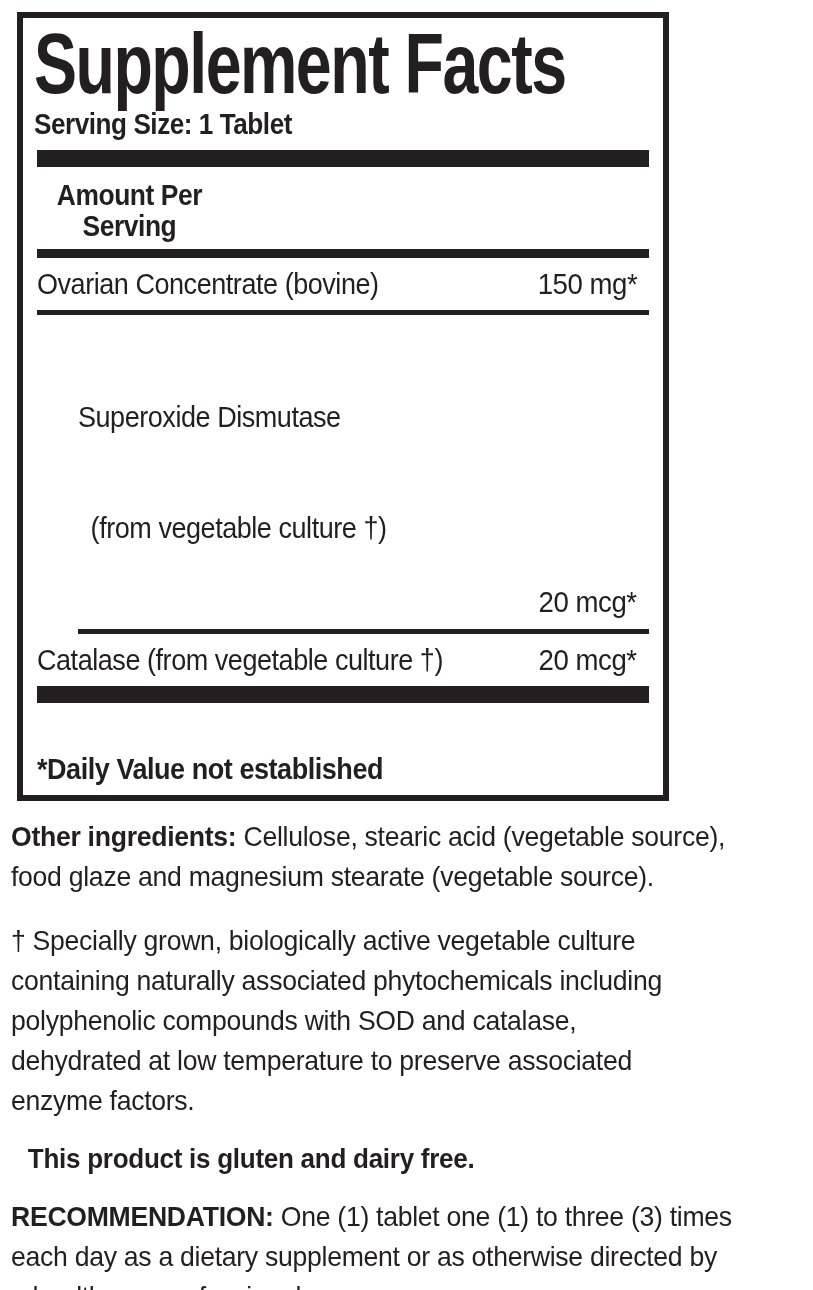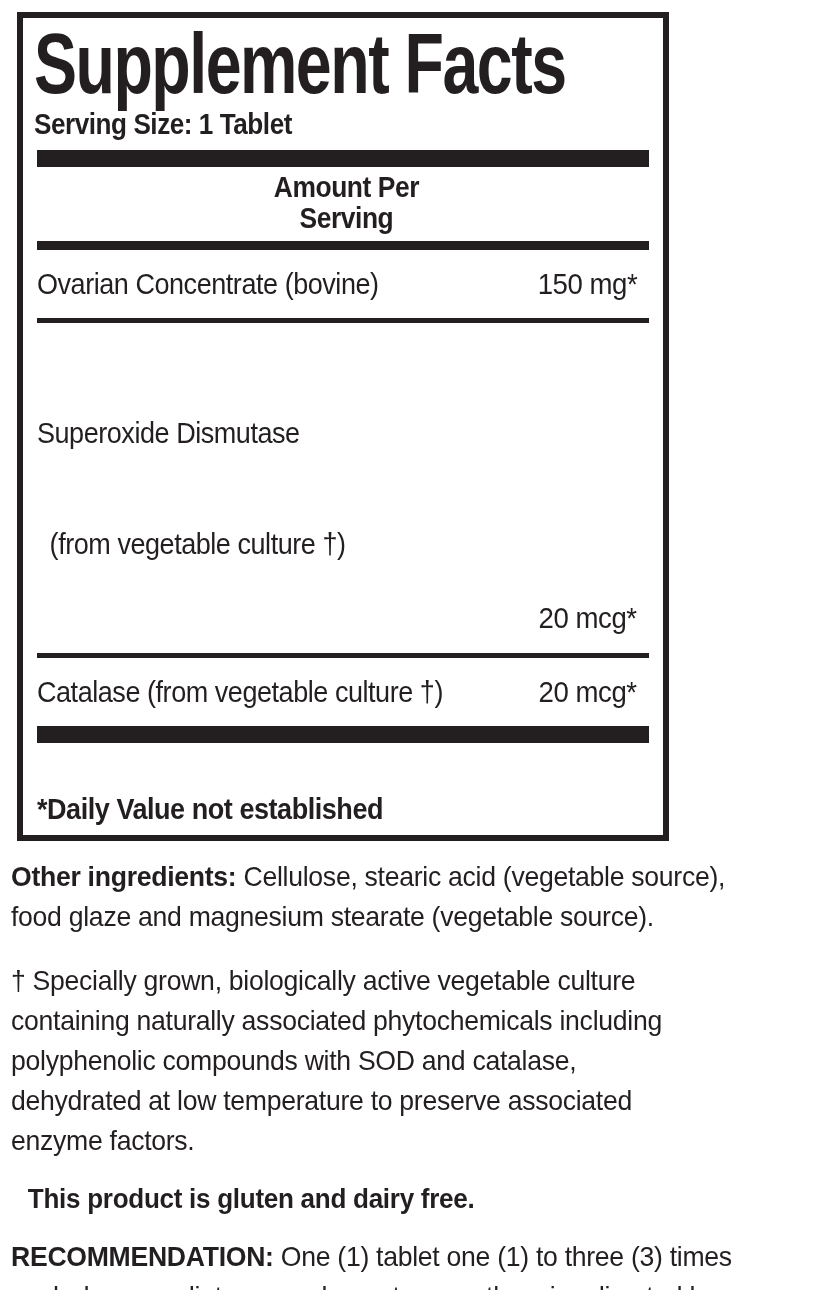--- a/index.html
+++ b/index.html
@@ -54,56 +54,57 @@
     height: 17px;
     background: #231f20;
   }
   .bar-top { margin-top: 8px; }
   .bar-med {
     height: 9px;
     background: #231f20;
   }
   .amount-header-row {
     display: flex;
-    justify-content: center;
-    padding: 4px 12px 8px 0;
+    justify-content: flex-start;
+    padding: 12px 12px 8px 0;
   }
   .amount-header {
     font-size: 30px;
     font-weight: bold;
     line-height: 31px;
     text-align: center;
     white-space: pre;
     transform: scaleX(0.88);
     transform-origin: 100% 50%;
     letter-spacing: -0.5px;
   }
   .facts-row {
     display: flex;
     justify-content: space-between;
     align-items: flex-end;
-    padding: 17px 0;
+    padding: 9px 0;
     border-bottom: 5px solid #231f20;
     font-size: 30px;
     line-height: 34px;
   }
   .facts-row.last {
     border-bottom: none;
   }
   .facts-row .name {
     transform: scaleX(0.9);
     transform-origin: 0 100%;
     letter-spacing: -0.5px;
     white-space: pre;
   }
   .facts-row .name .line2 {
     padding-left: 14px;
   }
   .facts-row.two-line {
     line-height: 37px;
+    margin-left: 41px;
   }
   .facts-row .amount {
     padding-right: 13px;
     transform: scaleX(0.92);
     transform-origin: 100% 100%;
     letter-spacing: -0.5px;
     white-space: pre;
   }
   .daily-value {
     padding: 9px 0 10px 0;

